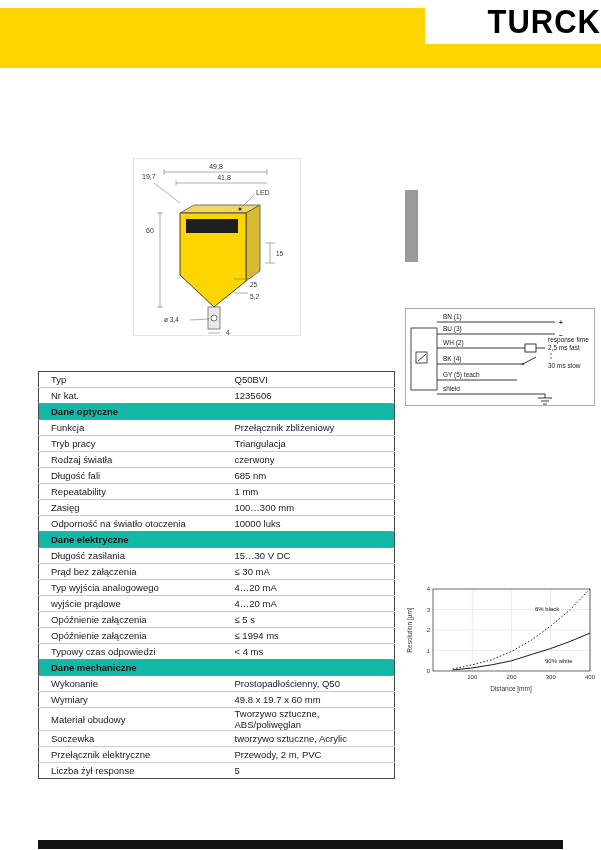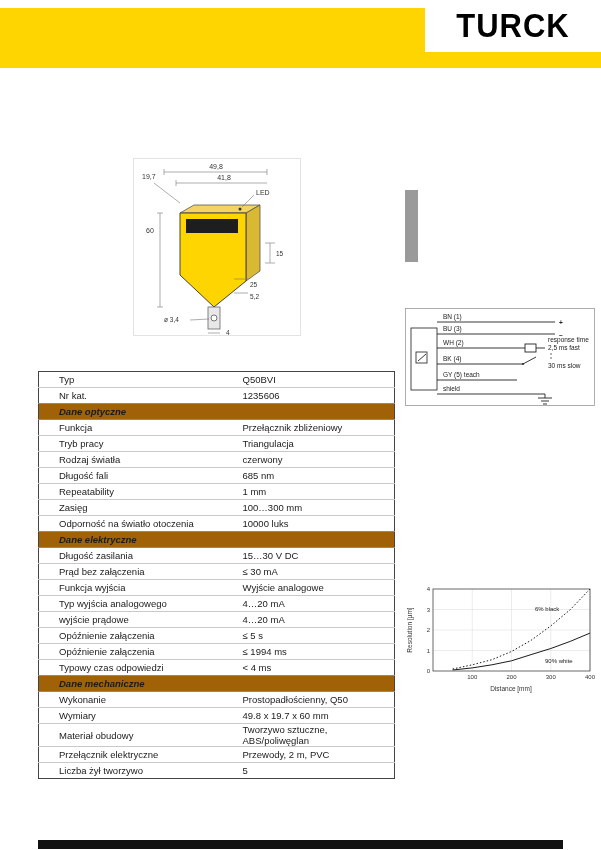--- a/index.html
+++ b/index.html
@@ -4,22 +4,22 @@
 <style>
   * { margin:0; padding:0; box-sizing:border-box; }
   html,body { background:#fff; }
   .page {
     position:relative; width:601px; height:850px; background:#fff;
     font-family:"Liberation Sans", sans-serif; overflow:hidden;
   }
   
   .header-bar { position:absolute; left:0; top:8px; width:601px; height:60px; background:#ffd500; }
   .logo-box {
-    position:absolute; right:0; top:0; width:176px; height:52px; background:#fff;
-    display:flex; align-items:center; justify-content:center;margin-left:36px;
+    position:absolute; right:0; top:0; width:176px; height:44px; background:#fff;
+    display:flex; align-items:center; justify-content:flex-end;margin-left:36px;
   }
   .logo {
     font-weight:bold; font-size:31px; letter-spacing:1px; color:#000;
     transform:scaleY(1.08); font-family:"Liberation Sans", sans-serif;
   }
   
   .footer-bar { position:absolute; left:38px; right:38px; bottom:1px; height:9px; background:#121212; }
   
   .drawing { position:absolute; left:133px; top:158px; width:168px; height:178px; background:#fff; border:1px solid #e3e3e3; }
   .dim { stroke:#777; stroke-width:0.6; }
@@ -34,24 +34,24 @@
   
   .chart { position:absolute; left:405px; top:583px; width:190px; height:112px; background:#fff; }
   .axlbl { font-size:6.5px; fill:#333; }
   .serlbl { font-size:6px; fill:#222; }
   
   .spec {
     position:absolute; left:38px; top:371px; width:357px;
     border-collapse:collapse; table-layout:fixed;
     border:1px solid #444; font-size:9.5px; color:#1a1a1a;
   }
-  .spec td { height:16px; padding:0 20px; vertical-align:middle; border-top:1px solid #c9c9c9; }
+  .spec td { height:16px; padding:0 12px; vertical-align:middle; border-top:1px solid #c9c9c9; }
   .spec tr:first-child td { border-top:none; }
   .spec td.lbl { width:184px; }
-  .spec tr.section td { background:#a16207; font-weight:bold; border-top:1px solid #8a8a8a; border-bottom:1px solid #8a8a8a;font-style:italic; }
+  .spec tr.section td { background:#14b8a6; font-weight:bold; border-top:1px solid #8a8a8a; border-bottom:1px solid #8a8a8a; }
 </style>
 </head>
 <body>
 
 <div class="page">
 
   <div class="header-bar"></div>
   <div class="logo-box">
     <span class="logo">TURCK</span>
   </div>
@@ -223,24 +223,20 @@
         </tr>
         <tr>
           <td class="lbl">Długość zasilania</td>
           <td class="val">15…30  V DC</td>
         </tr>
         <tr>
           <td class="lbl">Prąd bez załączenia</td>
           <td class="val">≤ 30 mA</td>
         </tr>
         <tr>
-          <td class="lbl">Funkcja wyjścia</td>
-          <td class="val">Wyjście analogowe</td>
-        </tr>
-        <tr>
           <td class="lbl">Typ wyjścia analogowego</td>
           <td class="val">4…20 mA</td>
         </tr>
         <tr>
           <td class="lbl">wyjście prądowe</td>
           <td class="val">4…20  mA</td>
         </tr>
         <tr>
           <td class="lbl">Opóźnienie załączenia</td>
           <td class="val">≤ 5 s</td>
@@ -262,24 +258,28 @@
         </tr>
         <tr>
           <td class="lbl">Wymiary</td>
           <td class="val">49.8 x 19.7 x 60  mm</td>
         </tr>
         <tr>
           <td class="lbl">Materiał obudowy</td>
           <td class="val">Tworzywo sztuczne, ABS/poliwęglan</td>
         </tr>
         <tr>
+          <td class="lbl">Soczewka</td>
+          <td class="val">tworzywo sztuczne, Acrylic</td>
+        </tr>
+        <tr>
           <td class="lbl">Przełącznik elektryczne</td>
           <td class="val">Przewody, 2  m, PVC</td>
         </tr>
         <tr>
-          <td class="lbl">Liczba żył tworzywo</td>
+          <td class="lbl">Liczba żył response</td>
           <td class="val">5</td>
         </tr>
       </tbody>
   </table>
 
   <div class="footer-bar"></div>
 </div>
 
 </body></html>

